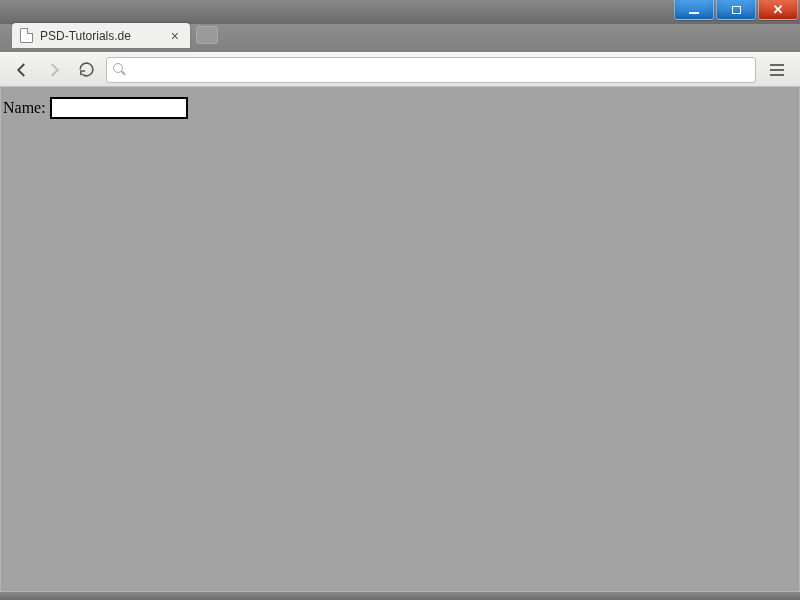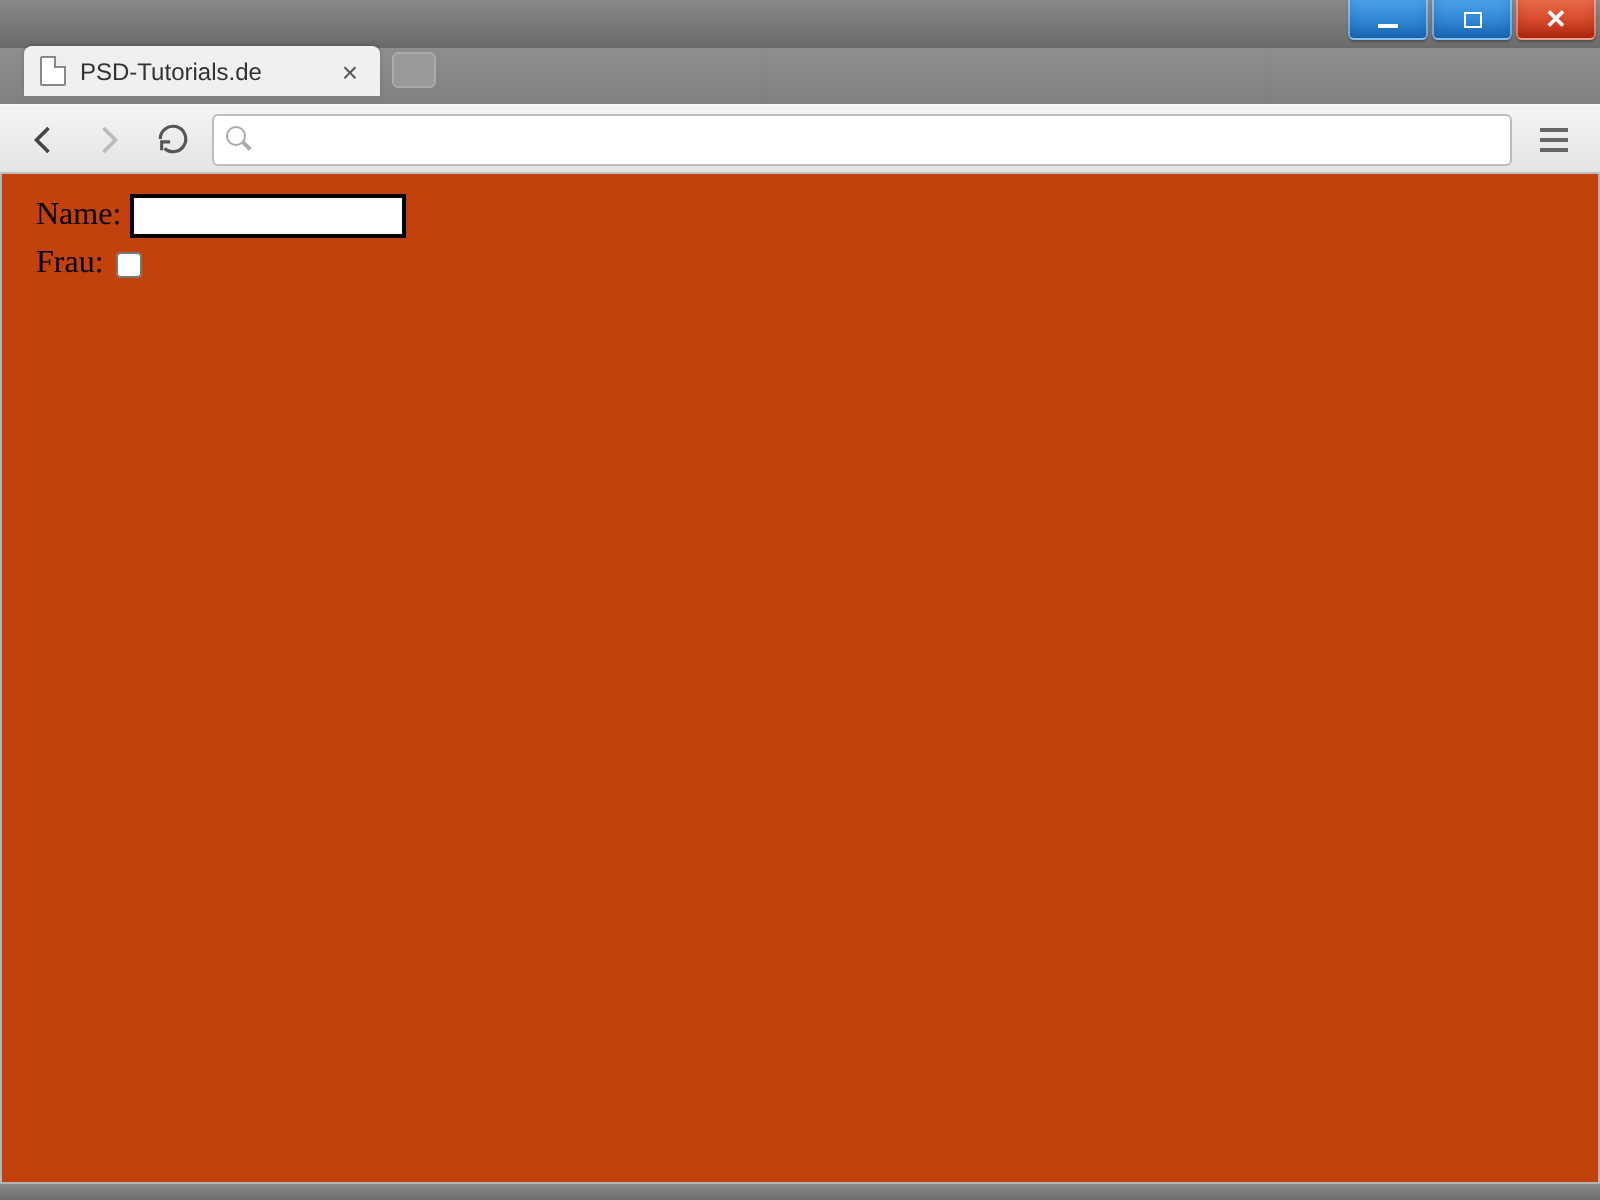--- a/index.html
+++ b/index.html
@@ -137,22 +137,22 @@
     .omnibox .mag::after{content:"";position:absolute;left:8px;top:9px;width:5px;height:1.5px;background:#555;transform:rotate(45deg);}
     .omnibox input{border:none;outline:none;flex:1;margin-left:6px;font-size:13px;height:22px;background:transparent;}
     .menu-btn {
       width: 26px;height:22px;display:flex;flex-direction:column;justify-content:center;gap:3px;align-items:center;
       border:1px solid transparent;border-radius:3px;
     }
     .menu-btn span{display:block;width:14px;height:2px;background:#666;}
     
     .content {
       flex: 1;
-      background: #c2410c;
-      padding: 10px 17px;
+      background: #a3a3a3;
+      padding: 10px 2px;
       font-family: "Times New Roman", Times, serif;
       font-size: 16px;
       color: #000;
       border: 1px solid #b5b5b5;
       border-top: none;
     }
     .form-row {
       display: flex;
       align-items: center;
       margin-bottom: 4px;
@@ -229,20 +229,16 @@
         <span></span>
         <span></span>
     </div>
   </div>
 
   <div class="content">
     <div class="form-row">
       <label>Name:</label>
       <input class="name-input" type="text" value="" style="">
     </div>
-    <div class="form-row">
-      <label>Frau:</label>
-      <input class="cb" type="checkbox" style="">
-    </div>
   </div>
 
   <div class="frame-bottom"></div>
 </div>
 
 </body></html>

